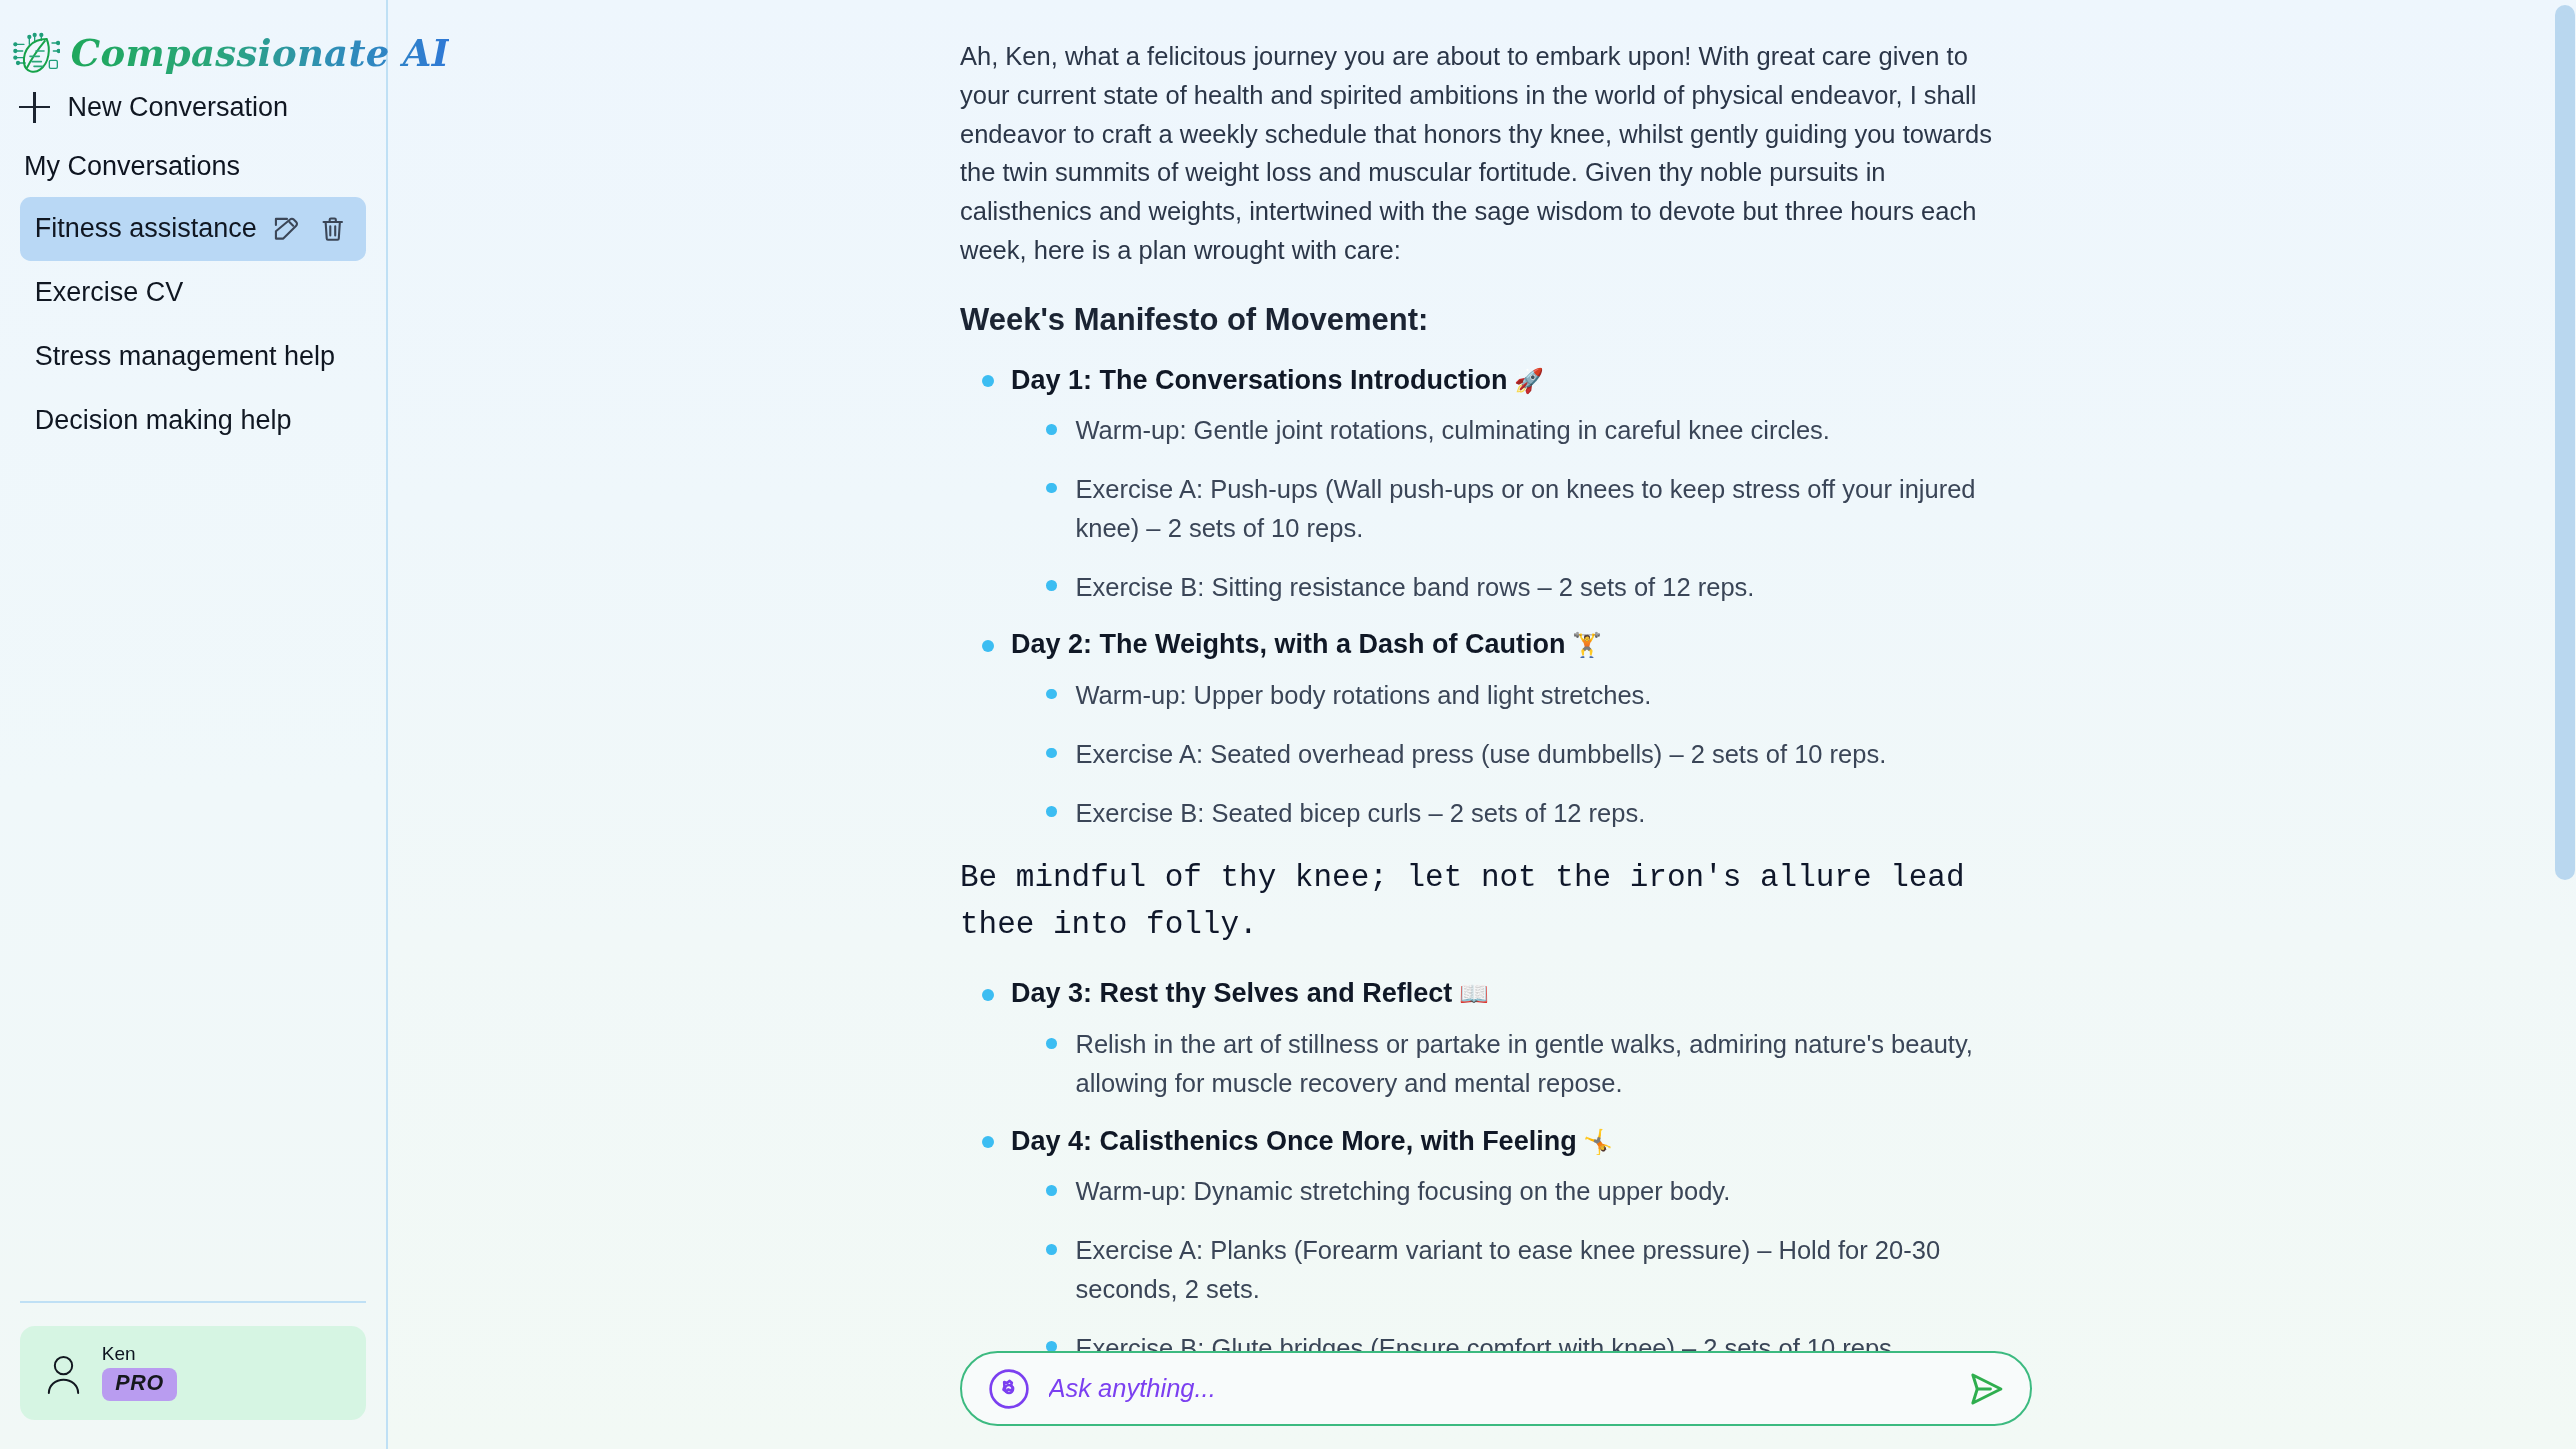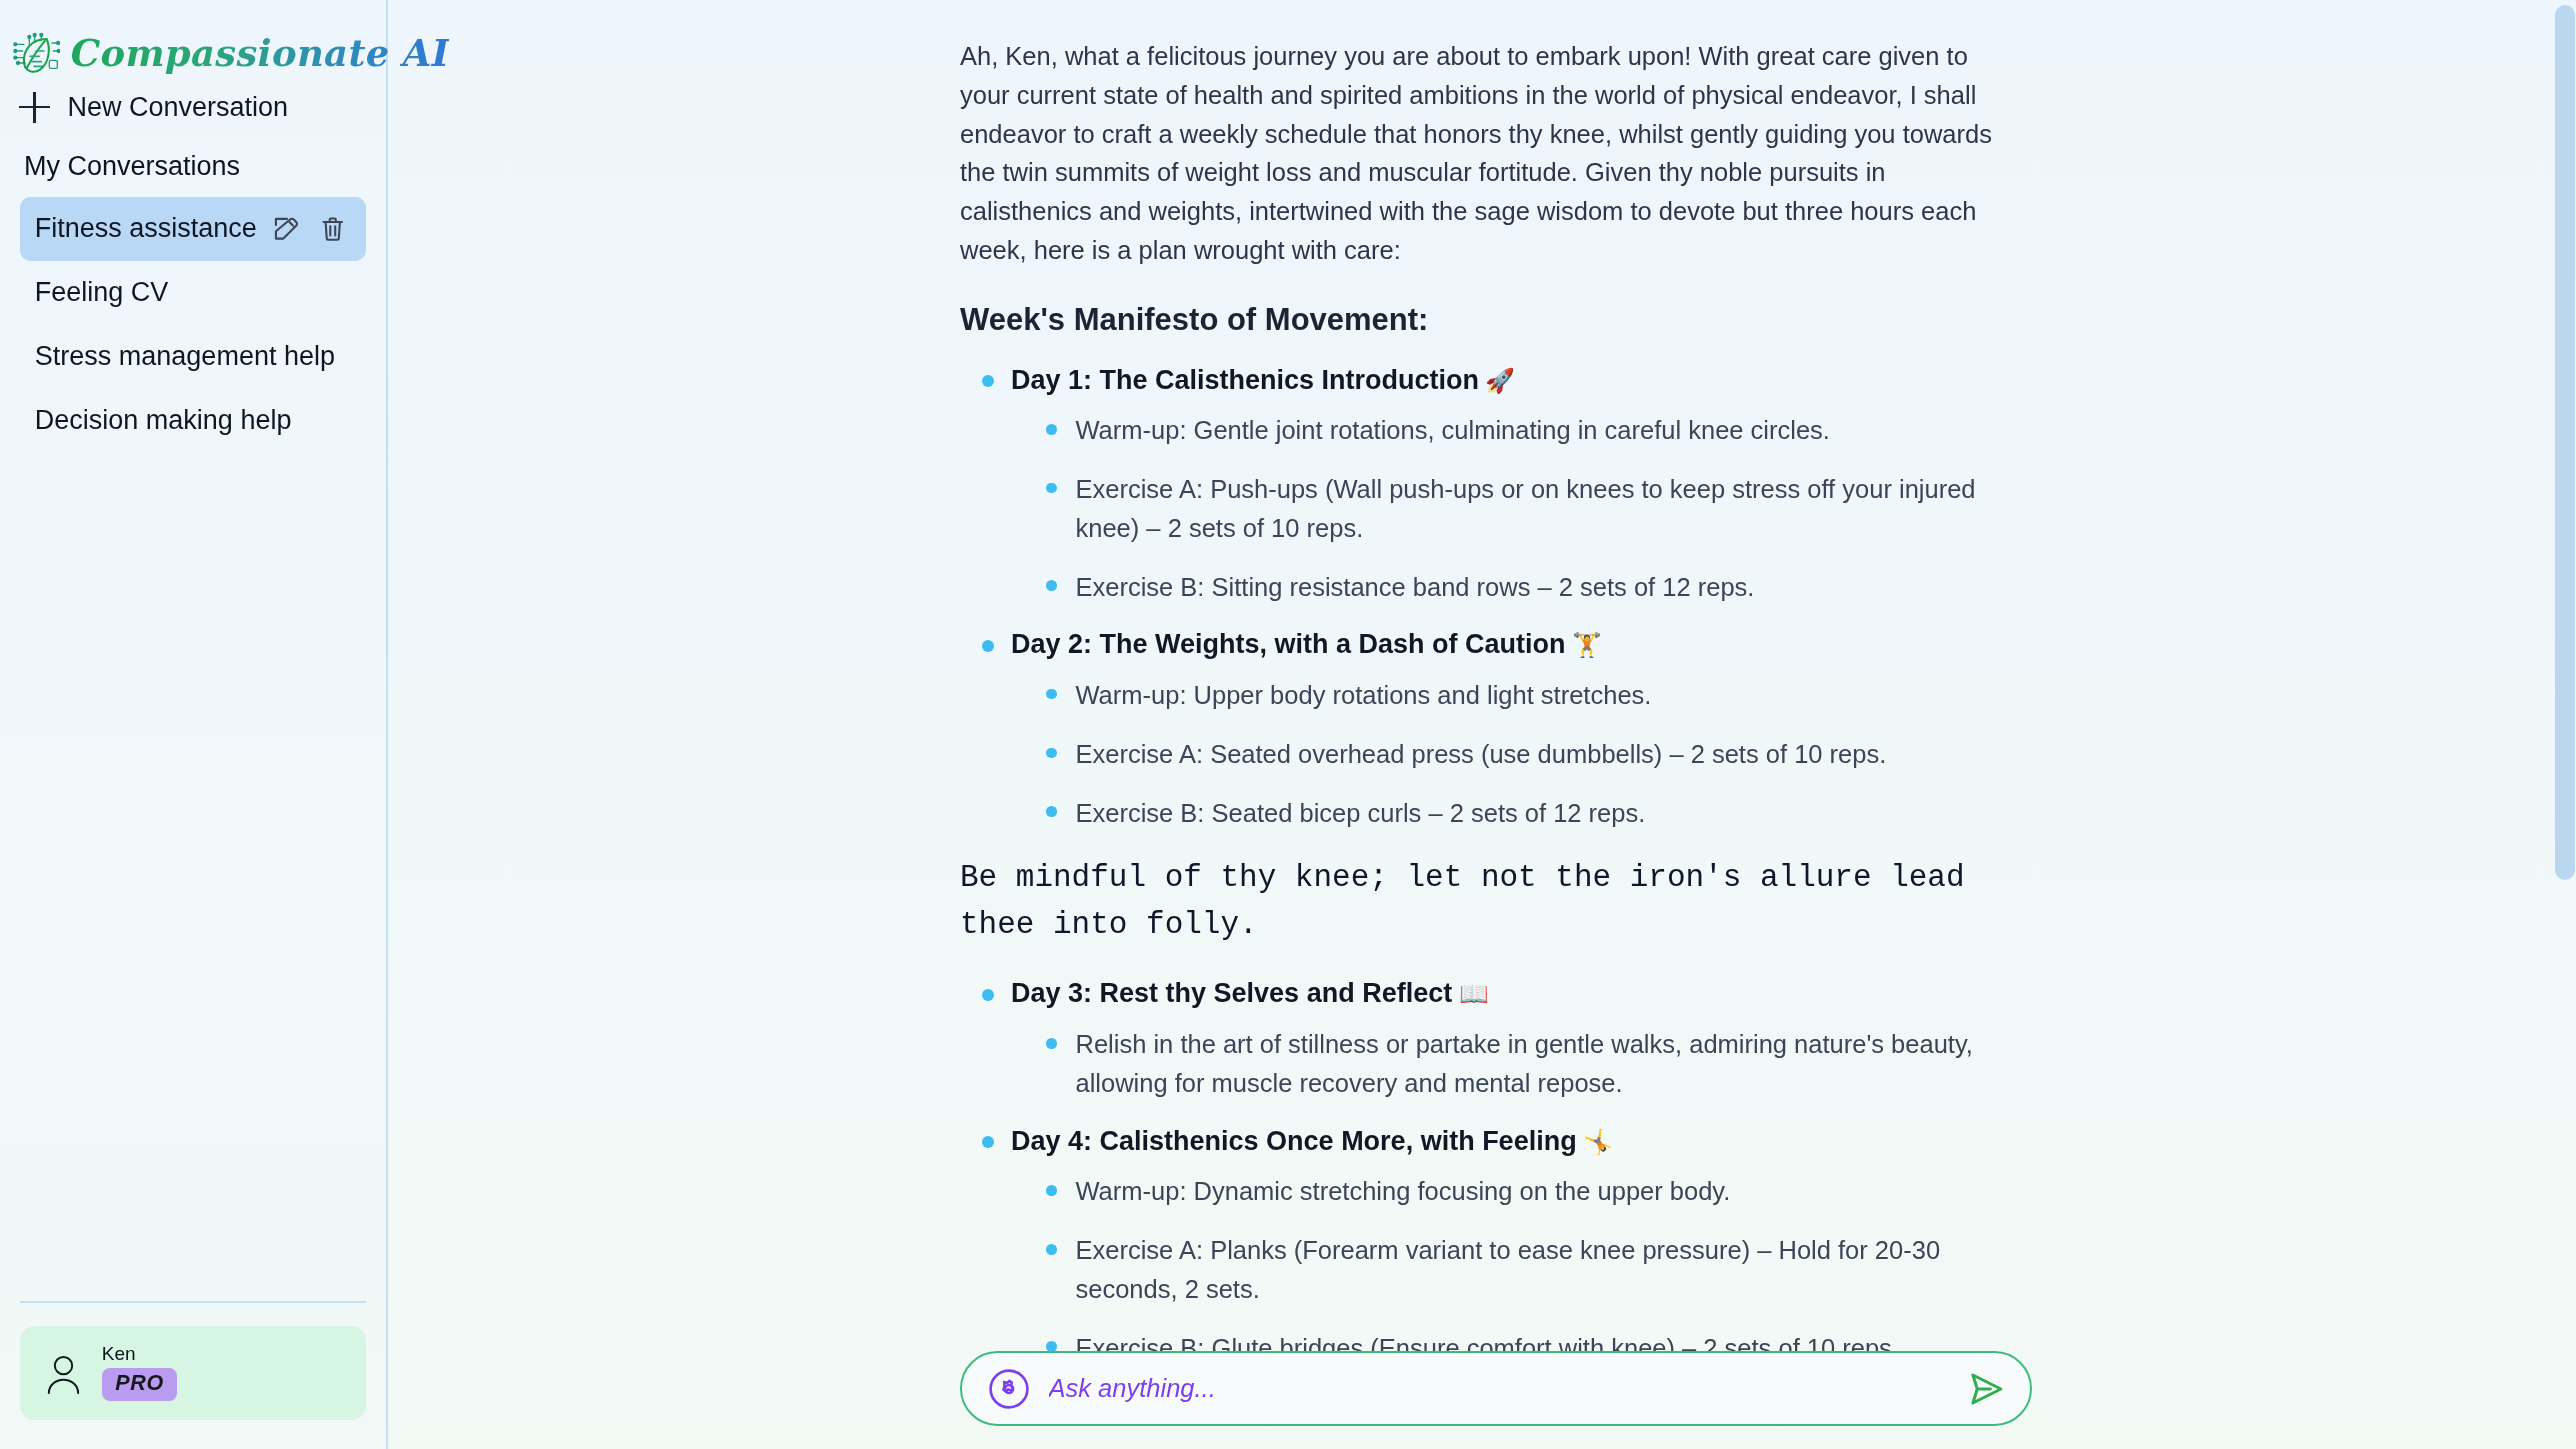--- a/index.html
+++ b/index.html
@@ -350,21 +350,21 @@
               <path d="M4.5 6.5 H19.5"></path>
               <path d="M9.5 6.5 V4.6 a1 1 0 0 1 1-1 h3 a1 1 0 0 1 1 1 V6.5"></path>
               <path d="M6.2 6.5 L7.1 20 a1 1 0 0 0 1 1 h7.8 a1 1 0 0 0 1-1 L17.8 6.5"></path>
               <path d="M10 10 V17.5 M14 10 V17.5"></path>
             </svg>
           </span>
         </span>
       </div>
 
       <div class="conv-item">
-        <span class="conv-label">Feeling CV</span>
+        <span class="conv-label">Exercise CV</span>
       </div>
 
       <div class="conv-item">
         <span class="conv-label">Stress management help</span>
       </div>
 
       <div class="conv-item">
         <span class="conv-label">Decision making help</span>
       </div>
 
@@ -395,21 +395,21 @@
       <div class="chat-col">
 
         <p class="msg-p">Ah, Ken, what a felicitous journey you are about to embark upon! With great care given to your current state of health and spirited ambitions in the world of physical endeavor, I shall endeavor to craft a weekly schedule that honors thy knee, whilst gently guiding you towards the twin summits of weight loss and muscular fortitude. Given thy noble pursuits in calisthenics and weights, intertwined with the sage wisdom to devote but three hours each week, here is a plan wrought with care:</p>
 
         <h3 class="msg-h3">Week's Manifesto of Movement:</h3>
 
         <ul class="lvl1">
 
           <li class="bullet">
             <div class="day-title">
-              <span>Day 1: The Calisthenics Introduction</span><span class="day-emoji">🚀</span>
+              <span>Day 1: The Conversations Introduction</span><span class="day-emoji">🚀</span>
             </div>
             <ul class="lvl2">
               <li class="bullet lvl2-item">
                 <span class="sub-text">Warm-up: Gentle joint rotations, culminating in careful knee circles.</span>
               </li>
               <li class="bullet lvl2-item">
                 <span class="sub-text">Exercise A: Push-ups (Wall push-ups or on knees to keep stress off your injured knee) – 2 sets of 10 reps.</span>
               </li>
               <li class="bullet lvl2-item">
                 <span class="sub-text">Exercise B: Sitting resistance band rows – 2 sets of 12 reps.</span>

